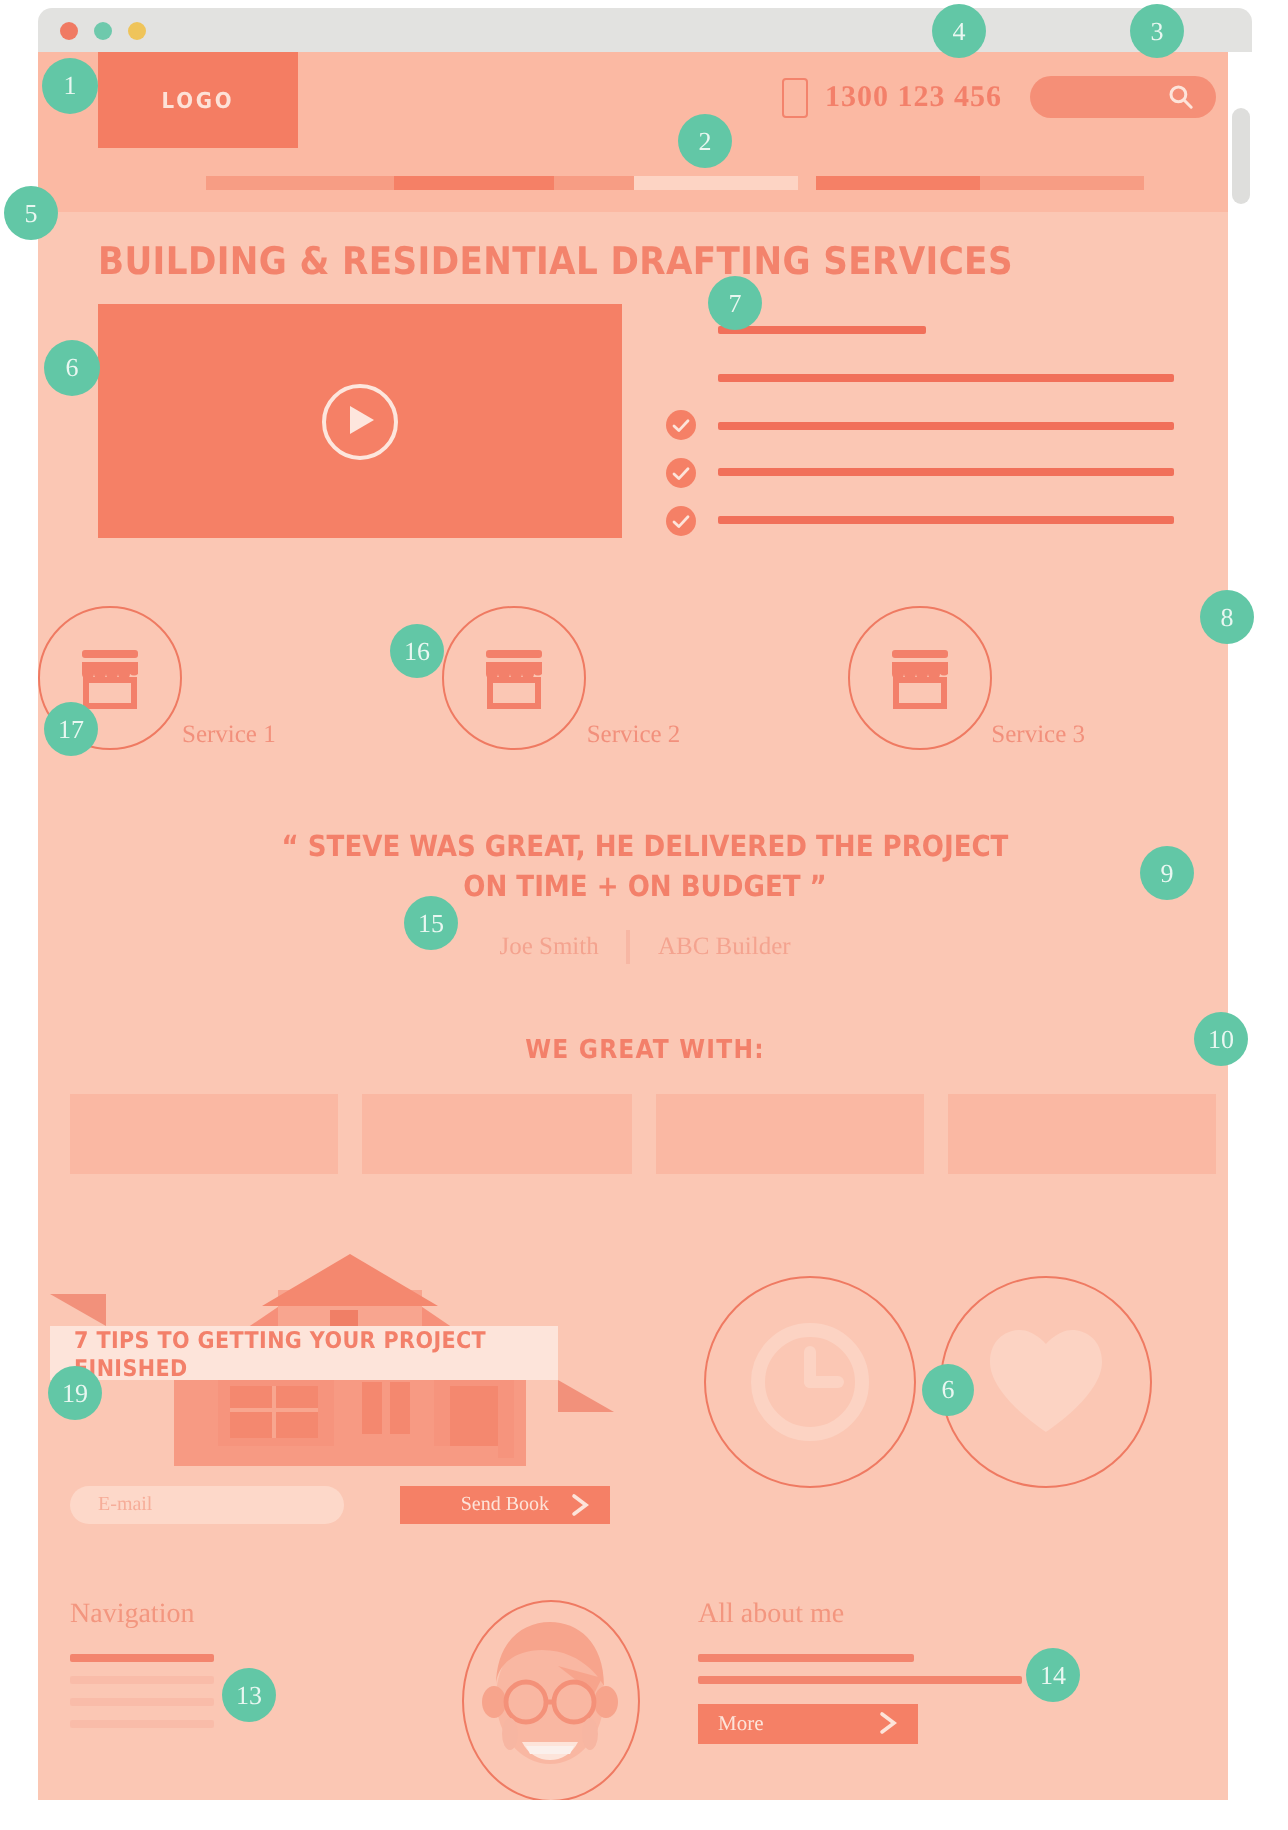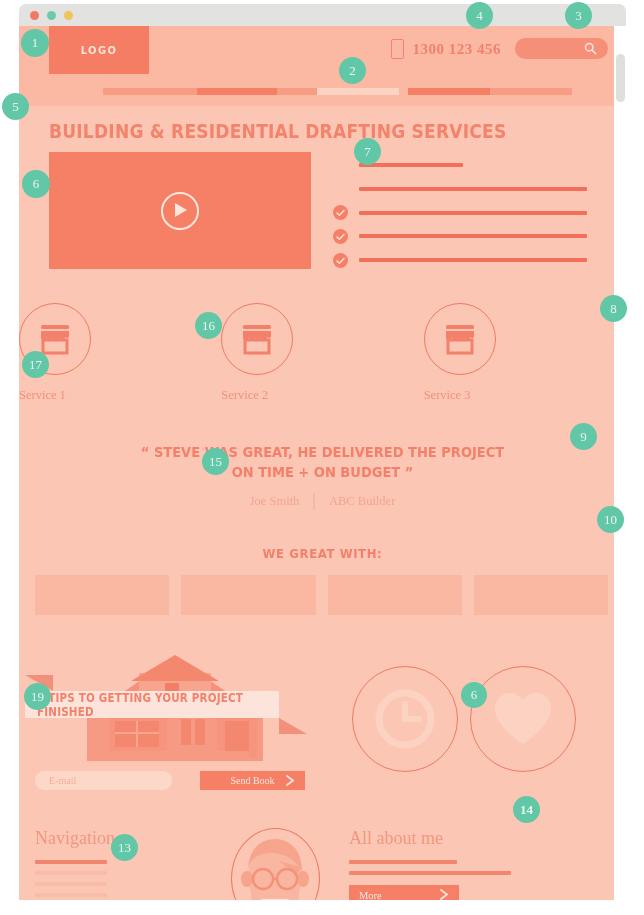--- a/index.html
+++ b/index.html
@@ -48,21 +48,21 @@
            border-top:7px solid transparent;border-bottom:7px solid transparent;}
   .bullets{flex:1;display:flex;flex-direction:column;justify-content:space-between;padding-top:4px;}
   .brow{display:flex;align-items:center;gap:11px;height:18px;}
   .bdot{width:15px;height:15px;border-radius:50%;background:#f58066;flex:none;position:relative;}
   .bdot.empty{background:transparent;}
   .bdot svg{position:absolute;left:3px;top:4px;}
   .bline{height:4px;background:#f1705a;border-radius:1px;}
 
   
   .services{background:#fbc7b4;display:flex;padding:16px 0 22px 0;}
-  .svc{flex:1;display:flex;flex-direction:column;align-items:flex-start;}
+  .svc{flex:1;display:flex;align-items:flex-end;}
   .svc-circle{width:70px;height:70px;border:1.7px solid #ef7a62;border-radius:50%;
               display:flex;align-items:center;justify-content:center;}
   .svc-label{margin-top:13px;color:#f2907c;font-size:12.5px;font-family:"Liberation Serif",serif;}
 
   
   .testimonial{background:#fbc7b4;padding:18px 0 20px 0;text-align:center;}
   .testimonial .quote{color:#f3806a;font-size:14.5px;font-weight:bold;line-height:1.35;
         font-family:"DejaVu Sans Condensed","Liberation Sans",sans-serif;}
   .attrib{margin-top:11px;color:#f4a38f;font-size:12.5px;font-family:"Liberation Serif",serif;
           display:flex;align-items:center;justify-content:center;gap:14px;}
@@ -93,21 +93,21 @@
   .sendbtn{position:relative;width:106px;height:19px;background:#f58066;color:#fde4da;font-size:10px;
          display:flex;align-items:center;justify-content:center;font-family:"Liberation Serif",serif;}
   .sendbtn .chev{position:absolute;right:10px;top:3px;}
   .ebook-right{flex:1;display:flex;align-items:center;justify-content:center;gap:12px;}
   .bigcircle{width:104px;height:104px;border:1.6px solid #ef7a62;border-radius:50%;
              display:flex;align-items:center;justify-content:center;}
 
   
   .footer{background:#fbc7b4;display:flex;padding:20px 18px 24px 16px;gap:10px;align-items:flex-start;}
   .fcol-nav{width:180px;flex:none;}
-  .fcol-nav h3,.fcol-about h3{margin:0 0 11px 0;color:#f3967f;font-size:18px;font-weight:normal;
+  .fcol-nav h3,.fcol-about h3{margin:0 0 11px 0;color:#f3967f;font-size:14px;font-weight:normal;
        font-family:"Liberation Serif",serif;}
   .fline{height:4px;border-radius:1px;margin-bottom:7px;}
   .avatar-wrap{width:100px;flex:none;display:flex;justify-content:center;}
   .avatar{width:87px;height:99px;border:1.6px solid #ef7a62;border-radius:50%;
           display:flex;align-items:center;justify-content:center;overflow:hidden;}
   .fcol-about{flex:1;padding-left:14px;}
   .morebtn{position:relative;width:100px;height:20px;background:#f58066;color:#fde4da;font-size:10.5px;
        display:flex;align-items:center;padding-left:10px;margin-top:10px;font-family:"Liberation Serif",serif;}
   .morebtn .chev{position:absolute;right:10px;top:3px;}
 
@@ -377,18 +377,18 @@
       <div class="marker" style="left: 466px; top: 2px; width: 27px; height: 27px;">4</div>
       <div class="marker" style="left: 2px; top: 93px; width: 27px; height: 27px;">5</div>
       <div class="marker" style="left: 22px; top: 170px; width: 28px; height: 28px;">6</div>
       <div class="marker" style="left: 354px; top: 138px; width: 27px; height: 27px;">7</div>
       <div class="marker" style="left: 600px; top: 295px; width: 27px; height: 27px;">8</div>
       <div class="marker" style="left: 570px; top: 423px; width: 27px; height: 27px;">9</div>
       <div class="marker" style="left: 597px; top: 506px; width: 27px; height: 27px;">10</div>
       <div class="marker" style="left: 24px; top: 683px; width: 27px; height: 27px;">19</div>
       <div class="marker" style="left: 461px; top: 682px; width: 26px; height: 26px;">6</div>
       <div class="marker" style="left: 111px; top: 834px; width: 27px; height: 27px;">13</div>
-      <div class="marker" style="left: 513px; top: 796px; width: 27px; height: 27px; font-weight: bold;">14</div>
+      <div class="marker" style="left: 513px; top: 824px; width: 27px; height: 27px;">14</div>
       <div class="marker" style="left: 202px; top: 448px; width: 27px; height: 27px;">15</div>
       <div class="marker" style="left: 195px; top: 312px; width: 27px; height: 27px;">16</div>
       <div class="marker" style="left: 22px; top: 351px; width: 27px; height: 27px;">17</div>
     </div>
 </div>
 
 </body></html>

